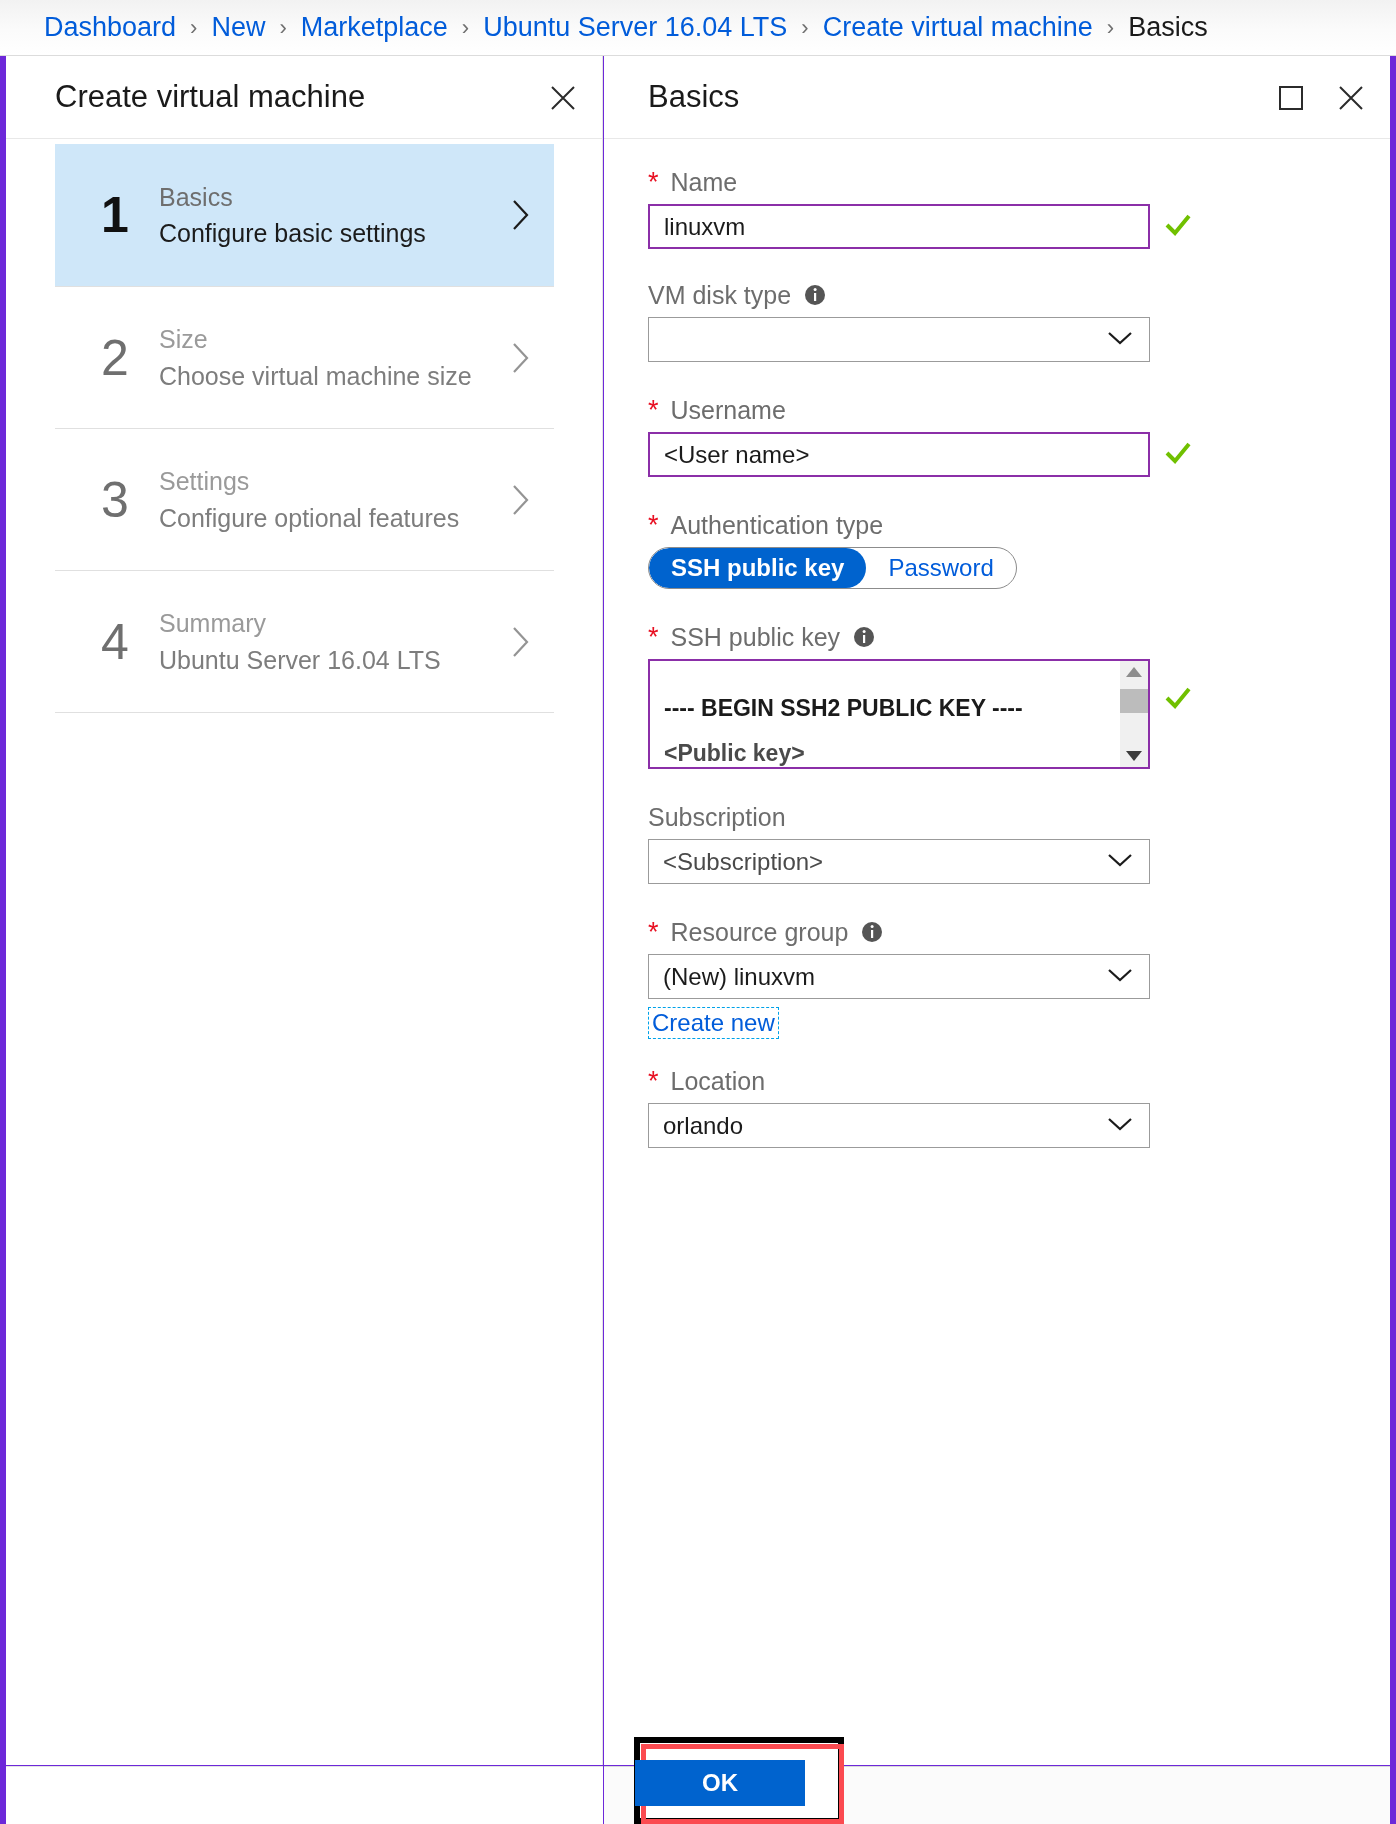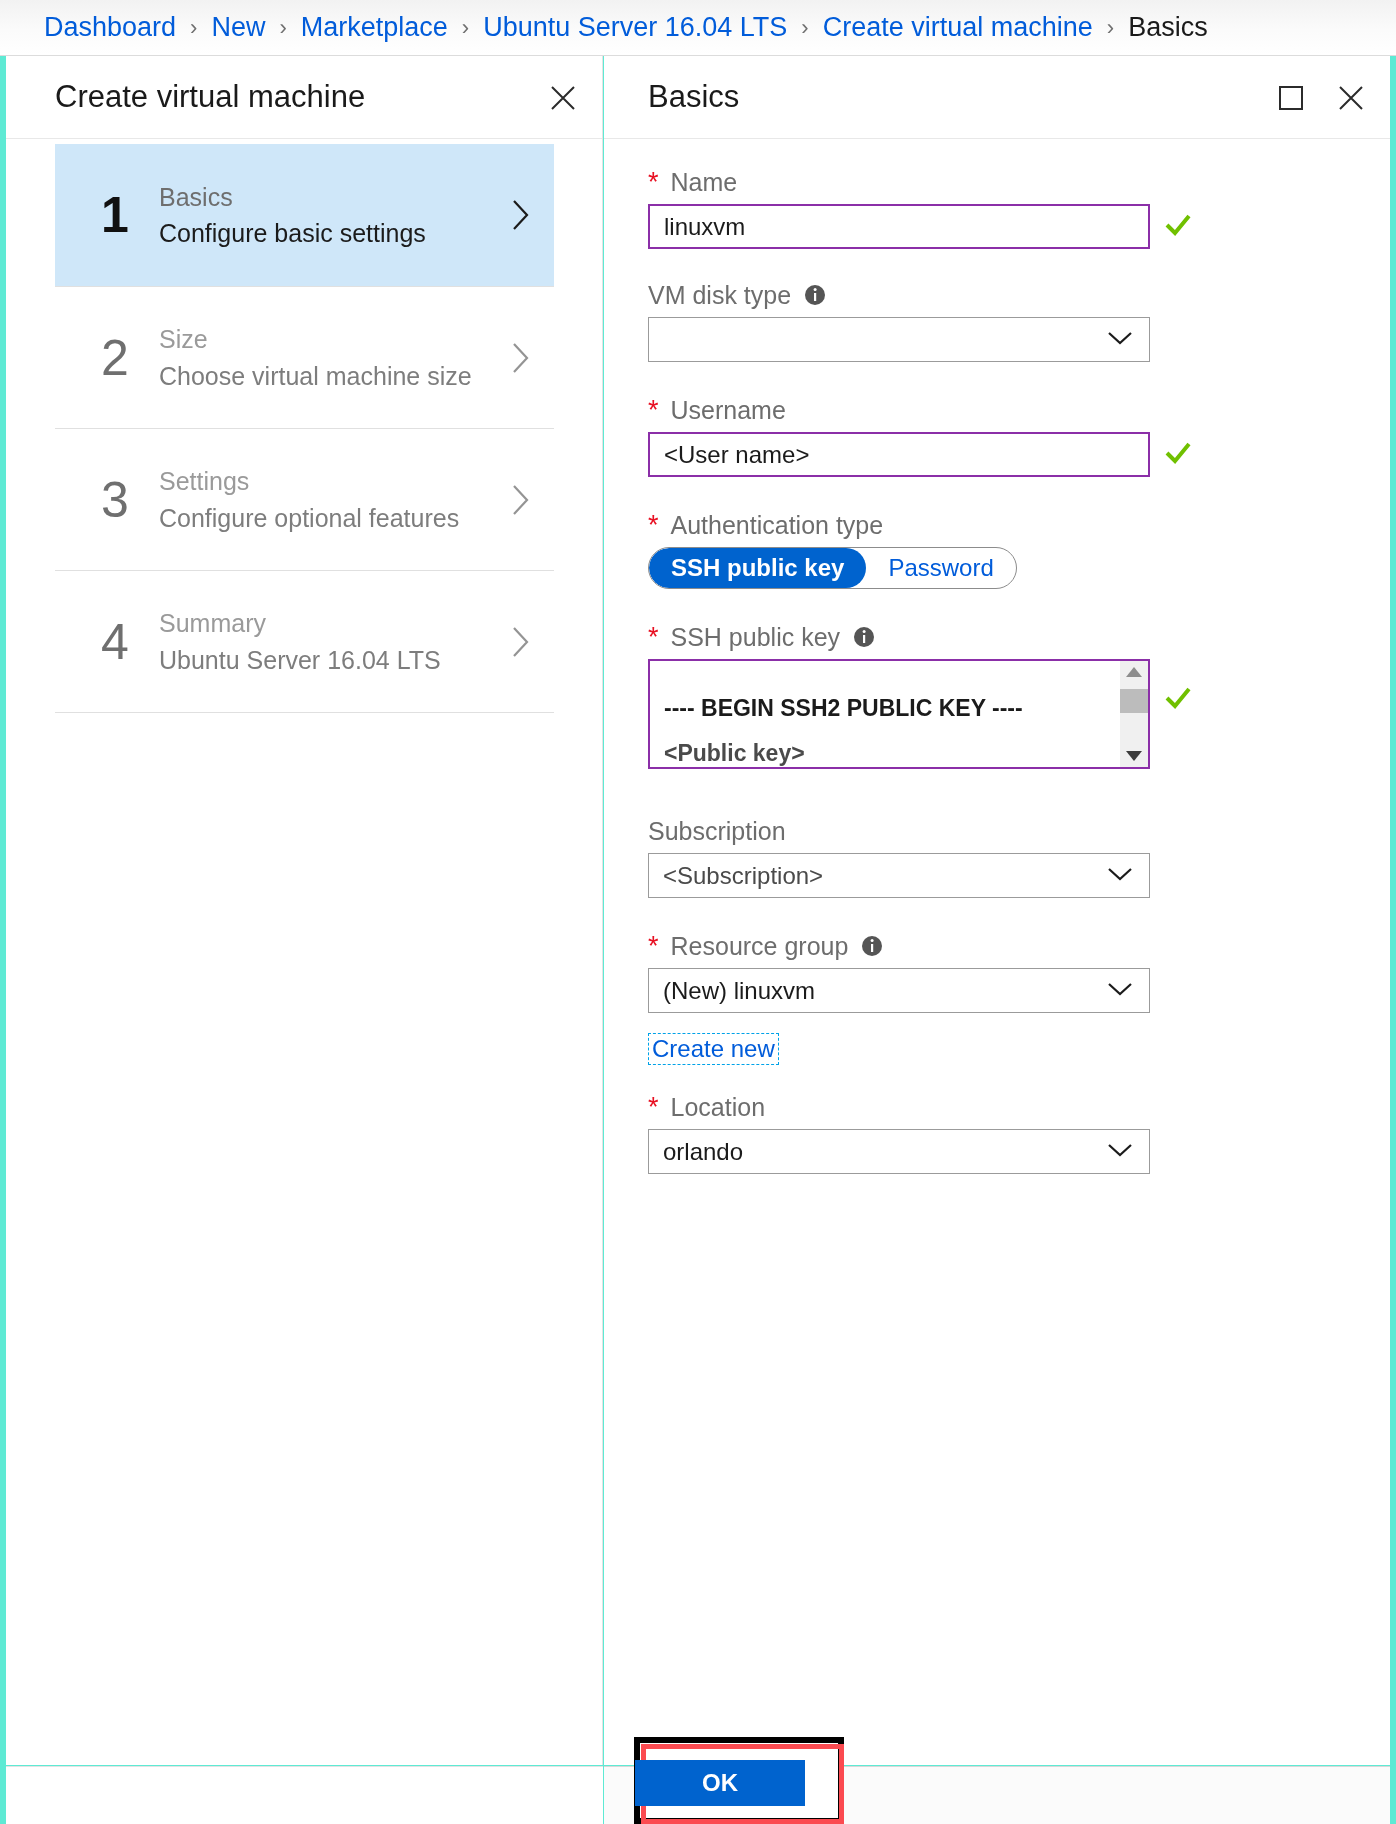--- a/index.html
+++ b/index.html
@@ -2,21 +2,21 @@
 <html><head>
 <meta charset="utf-8">
 <style>
   * { box-sizing: border-box; margin: 0; padding: 0; }
   html, body {
     width: 1396px; height: 1824px;
     background: #ffffff;
     font-family: "Liberation Sans", sans-serif;
     overflow: hidden;
   }
-  .page { position: relative; width: 1396px; height: 1824px; background:#5eead4; }
+  .page { position: relative; width: 1396px; height: 1824px; background:#6d28d9; }
 
   
   .breadcrumb {
     position:absolute; left:0; top:0; width:1396px; height:56px;
     background: linear-gradient(to bottom, #f2f2f2 0%, #fbfbfb 55%, #ffffff 100%);
     border-bottom: 1px solid #dcdcdc;
     display:flex; align-items:center; padding-left:44px;
   }
   .crumb-link { color:#015cda; font-size:27px; line-height:1; white-space:nowrap; cursor:pointer; }
   .crumb-current { color:#1a1a1a; font-size:27px; line-height:1; white-space:nowrap; }
@@ -96,21 +96,21 @@
   .ta-body { position:absolute; left:0; top:0; right:48px; bottom:0; padding:25px 0 0 14px; overflow:hidden;font-weight:bold; }
   .ta-line { font-size:23px; color:#1b1b1b; line-height:1.95; white-space:nowrap; }
   .ta-line.ph { color:#4a4a4a; }
   .sbar { position:absolute; right:0; top:0; width:28px; height:100%; background:#f0f0f0;
           display:flex; flex-direction:column; align-items:center; justify-content:space-between; cursor:pointer; }
   .sbar .arr { height:22px; display:flex; align-items:center; }
   .sthumb { position:absolute; top:28px; left:0; width:28px; height:24px; background:#bcbcbc; }
 
   .createnew {
     display:inline-block; font-size:24px; color:#015cda;
-    border:1px dashed #00a2e8; padding:1px 3px; margin-top:20px; cursor:pointer;
+    border:1px dashed #00a2e8; padding:1px 3px; margin-top:8px; cursor:pointer;
   }
 
   
   .footer-left { position:absolute; left:6px; top:1766px; width:597px; height:58px; background:#ffffff; border-top:1px solid #e3e3e3; }
   .footer-right { position:absolute; left:604px; top:1766px; width:786px; height:58px; background:#fbfbfb; border-top:1px solid #d8d8d8; }
   .ok-annot {
     position:absolute; left:634px; top:1737px; width:210px; height:87px;
     border:6px solid #000000; background:#ffffff;
   }
   .ok-annot-red { position:absolute; left:641px; top:1744px; width:203px; height:80px; border:5px solid #fb4a50; }
@@ -321,21 +321,21 @@
             </div>
           </div>
           <span class="check" style="top:22px; transform:none;">
             <svg width="30" height="30" viewBox="0 0 30 30">
                 <path d="M4 15 L12 23 L26 6" stroke="#70c000" stroke-width="4" fill="none"></path>
               </svg>
           </span>
         </div>
       </div>
 
-      <div class="field" style="margin-top:40px;">
+      <div class="field" style="margin-top:26px;">
         <div class="flabel">
           <span>Subscription</span>
         </div>
         <div class="ctl">
           <span class="valtext ph">&lt;Subscription&gt;</span>
           <span class="chev-dd">
             <svg width="26" height="16" viewBox="0 0 26 16">
                 <path d="M2 3 L13 13 L24 3" stroke="#1b1b1b" stroke-width="2.2" fill="none"></path>
               </svg>
           </span>

